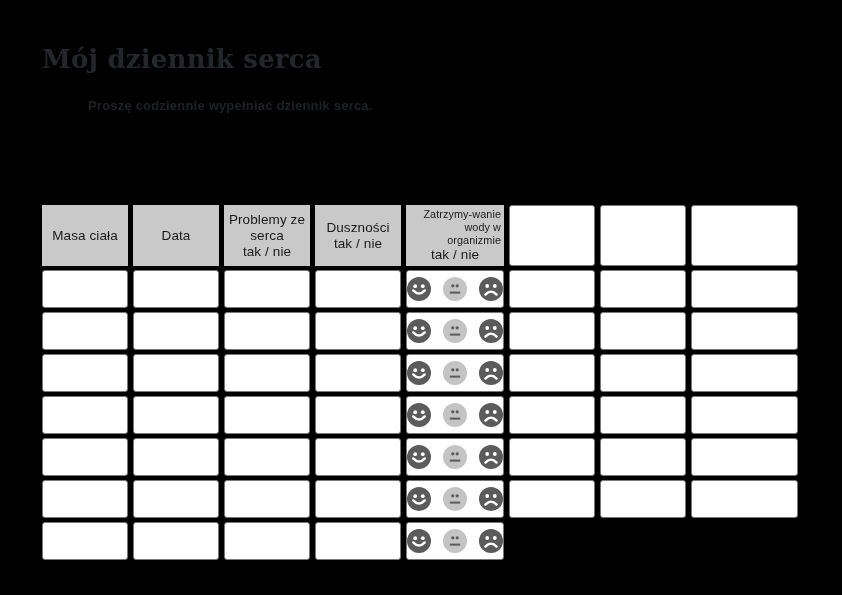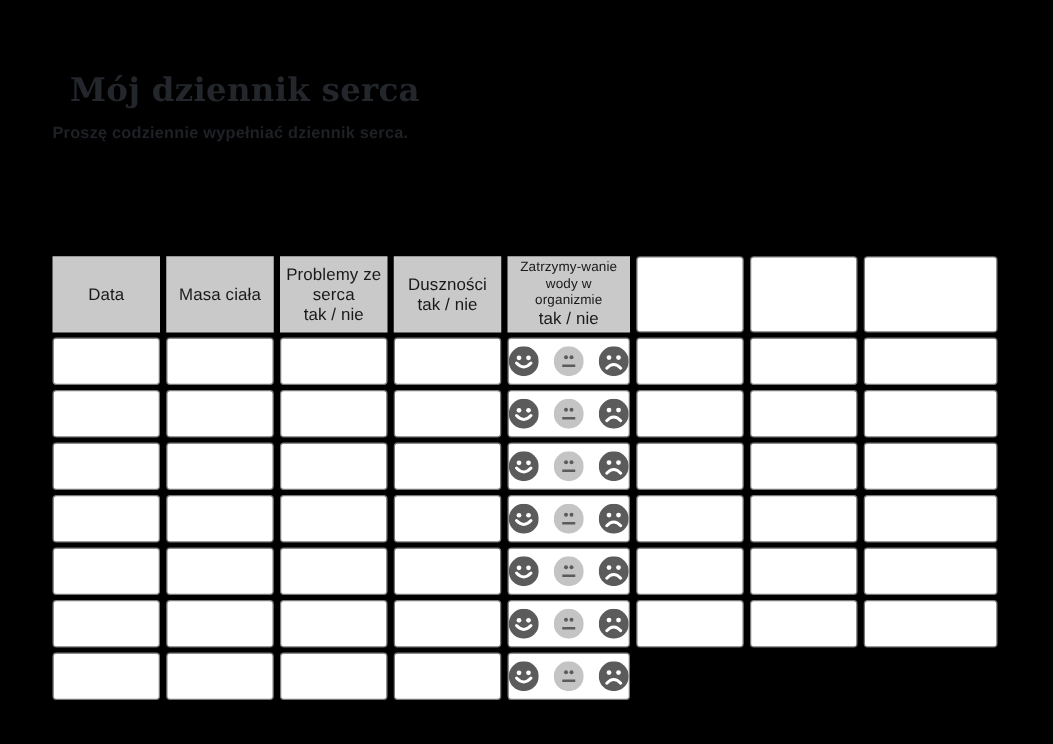--- a/index.html
+++ b/index.html
@@ -5,50 +5,50 @@
   html,body{margin:0;padding:0;}
   body{
     width:842px;height:595px;
     background:#000;
     font-family:"Liberation Sans", sans-serif;
     overflow:hidden;
   }
   .page{position:relative;width:842px;height:595px;background:#000;}
 
   .title{
-    position:absolute;left:42px;top:44px;margin:14px;
+    position:absolute;left:42px;top:44px;margin:0;
     font-family:"DejaVu Serif", serif;
     font-size:26px;font-weight:600;letter-spacing:.2px;
     color:#23262b;
   }
   .intro{
     position:absolute;left:42px;top:97px;margin:0;
     font-size:13px;font-weight:bold;line-height:18px;
     color:#1e2126;letter-spacing:.2px;
   }
-  .intro span{display:block;}
+  .intro span{display:block;margin-left:46px;}
 
   .table{
     position:absolute;left:42px;top:205px;width:756px;
     display:grid;
     grid-template-columns:repeat(7, 1fr) 107px;
     grid-template-rows:61px;
     grid-auto-rows:38px;
     column-gap:5px;row-gap:4px;
   }
   .hcell{
     background:#c9c9c9;
     color:#191919;
     display:flex;flex-direction:column;align-items:center;justify-content:center;
     text-align:center;
     font-size:13.5px;line-height:16px;font-weight:500;letter-spacing:.1px;
     padding:2px 3px;box-sizing:border-box;
   }
   .hl{display:block;}
-  .hl.sm{font-size:10.8px;line-height:13px;}
+  .hl.sm{font-size:10.8px;line-height:13px;text-align:right;}
   .cell{
     background:#fff;
     border:1px solid #787878;
     border-radius:3px;
     box-sizing:border-box;
   }
   .cell.feel{
     display:flex;align-items:center;justify-content:center;gap:12px;
   }
   .face{display:inline-flex;width:24px;height:24px;}
@@ -60,24 +60,24 @@
 <div class="page">
 
   <h1 class="title">Mój dziennik serca</h1>
 
   <p class="intro">
     <span>Proszę codziennie wypełniać dziennik serca.</span>
   </p>
 
   <div class="table">
     <div class="hcell">
+      <span class="hl">Masa ciała</span>
+    </div>
+    <div class="hcell">
       <span class="hl">Data</span>
-    </div>
-    <div class="hcell">
-      <span class="hl">Masa ciała</span>
     </div>
     <div class="hcell">
       <span class="hl">Problemy ze serca</span>
       <span class="hl">tak / nie</span>
     </div>
     <div class="hcell">
       <span class="hl">Duszności</span>
       <span class="hl">tak / nie</span>
     </div>
     <div class="hcell">

